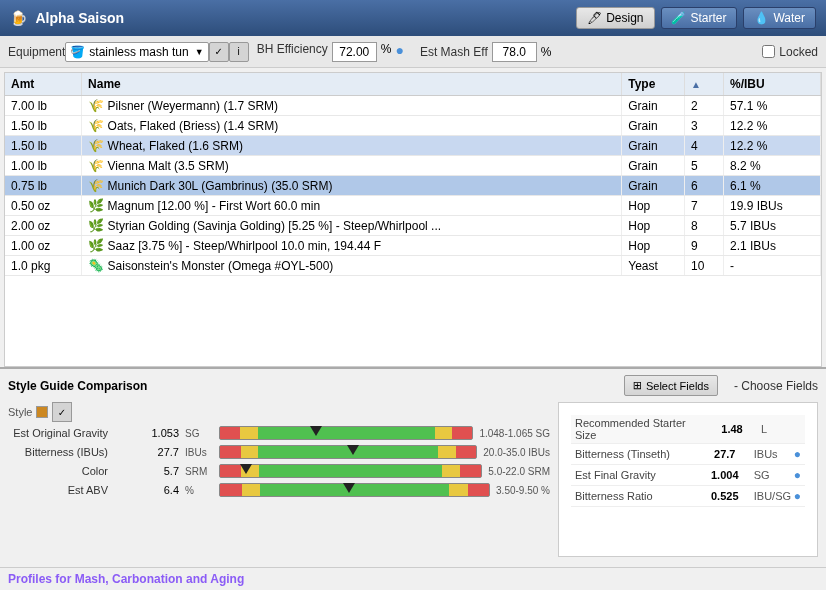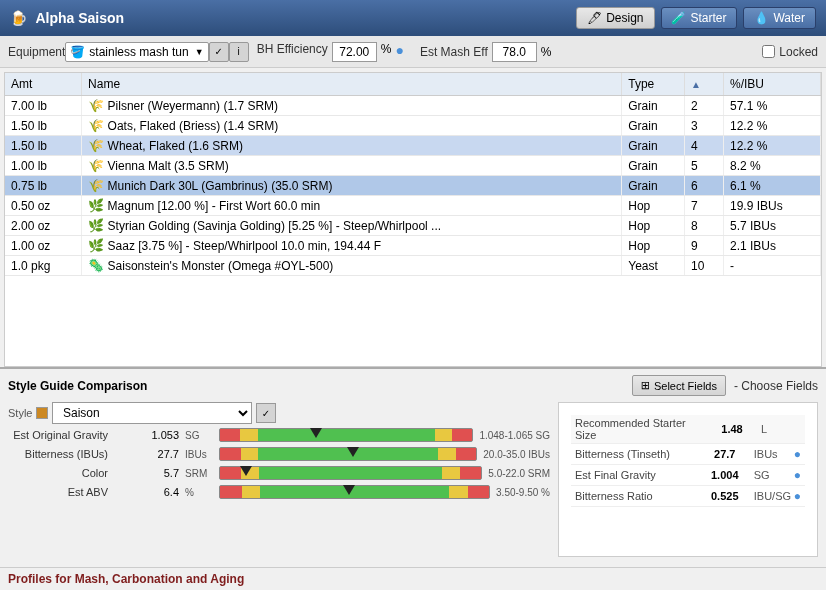--- a/index.html
+++ b/index.html
@@ -115,21 +115,21 @@
     .ing-table {
       width: 100%;
       border-collapse: collapse;
     }
     .ing-table th {
       background: #e4ecf5;
       border-bottom: 1px solid #ccc;
       border-right: 1px solid #ddd;
       padding: 4px 6px;
       text-align: left;
-      font-weight: normal;
+      font-weight: bold;
       font-size: 12px;
       color: #000;
     }
     .ing-table td {
       padding: 2px 6px;
       border-bottom: 1px solid #e8e8e8;
       border-right: 1px solid #eee;
       font-size: 12px;
     }
     .ing-table tr.selected { background: #c8d8f0; }
@@ -153,21 +153,21 @@
       background: linear-gradient(180deg, #e8e8e8 0%, #d4d4d4 100%);
       border: 1px solid #999;
       padding: 3px 8px;
       cursor: pointer;
       font-size: 11px;
       display: flex;
       align-items: center;
       gap: 4px;
       border-radius: 2px;
     }
-    .choose-fields { font-size: 12px; color: #333; margin-left: 4px; }
+    .choose-fields { font-size: 12px; color: #333; margin-left: 12px; }
     
     .bottom-content {
       display: flex;
       gap: 8px;
       height: 155px;
     }
     .style-left {
       flex: 1;
     }
     .style-right {
@@ -267,21 +267,21 @@
       font-size: 11px;
       background: #f8f8f8;
     }
 
     .profiles-bar {
       background: #f0f0f0;
       border-top: 1px solid #ccc;
       padding: 4px 8px;
       font-size: 12px;
       font-weight: bold;
-      color: #7f1d1d;
+      color: #8b5cf6;
     }
 
     .main-area {
       display: flex;
       flex-direction: column;
       height: calc(590px - 36px - 32px);
     }
 
     .ing-wrapper {
       flex: 1;
@@ -442,23 +442,20 @@
       </div>
     </div>
 
     <div class="bottom-content">
 
       <div class="style-left">
         <div class="style-row">
           <span class="style-label">Style</span>
           <div class="style-select-wrap">
             <span style="width:12px;height:12px;background:#cc8822;border:1px solid #999;display:inline-block;"></span>
-            <select class="style-select">
-              <option>Saison</option>
-            </select>
             <div class="style-icon-btn">✓</div>
           </div>
         </div>
 
         <div class="gauge-section" id="gauge-section">
 
         <div class="gauge-row">
     <div class="gauge-name">Est Original Gravity</div>
     <div class="gauge-value">1.053</div>
     <div class="gauge-unit">SG</div>

